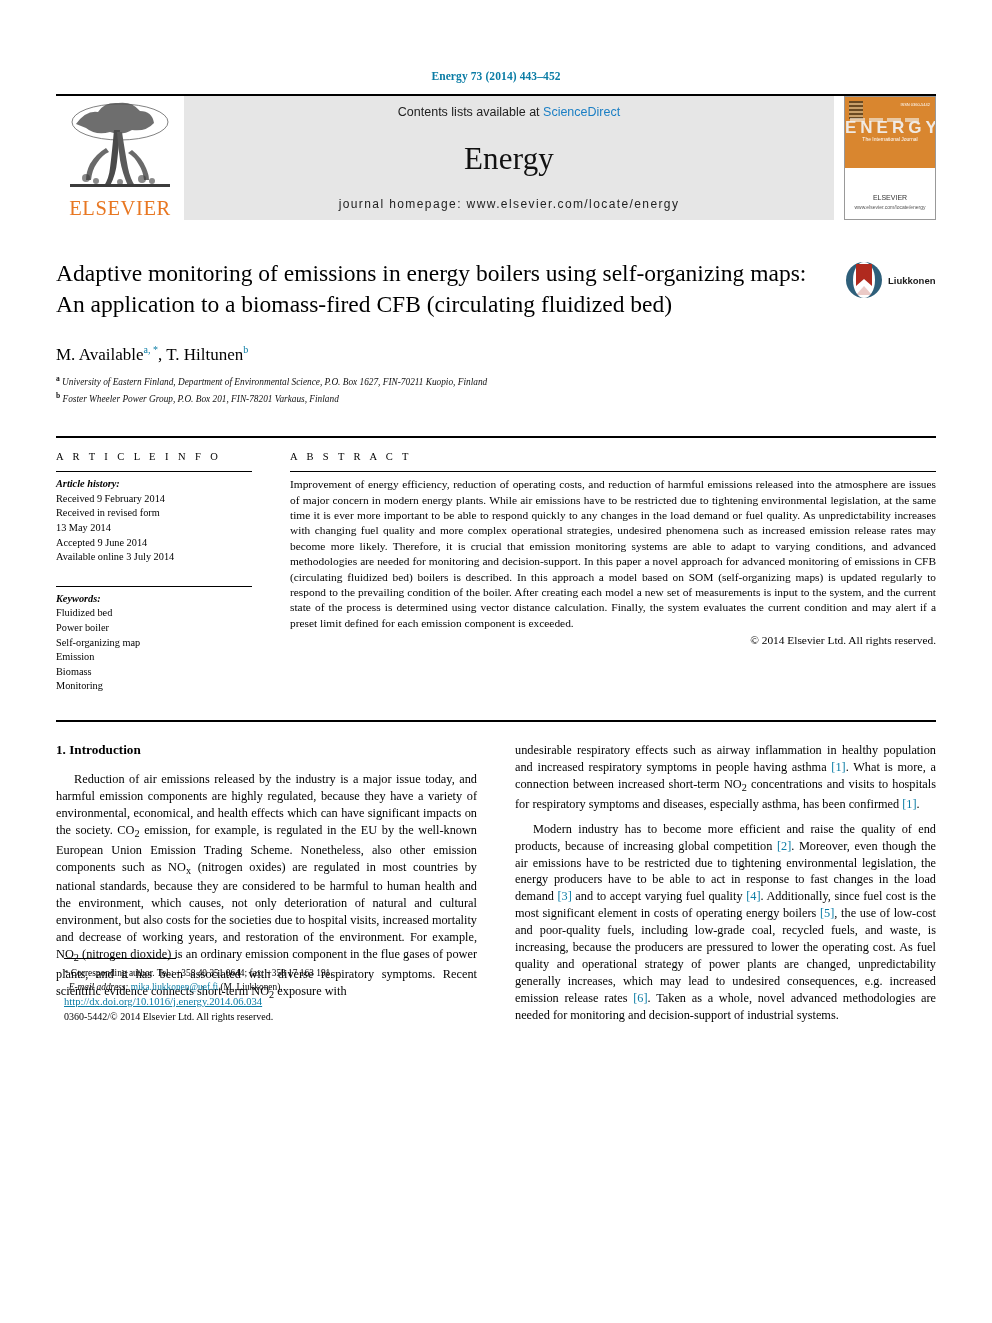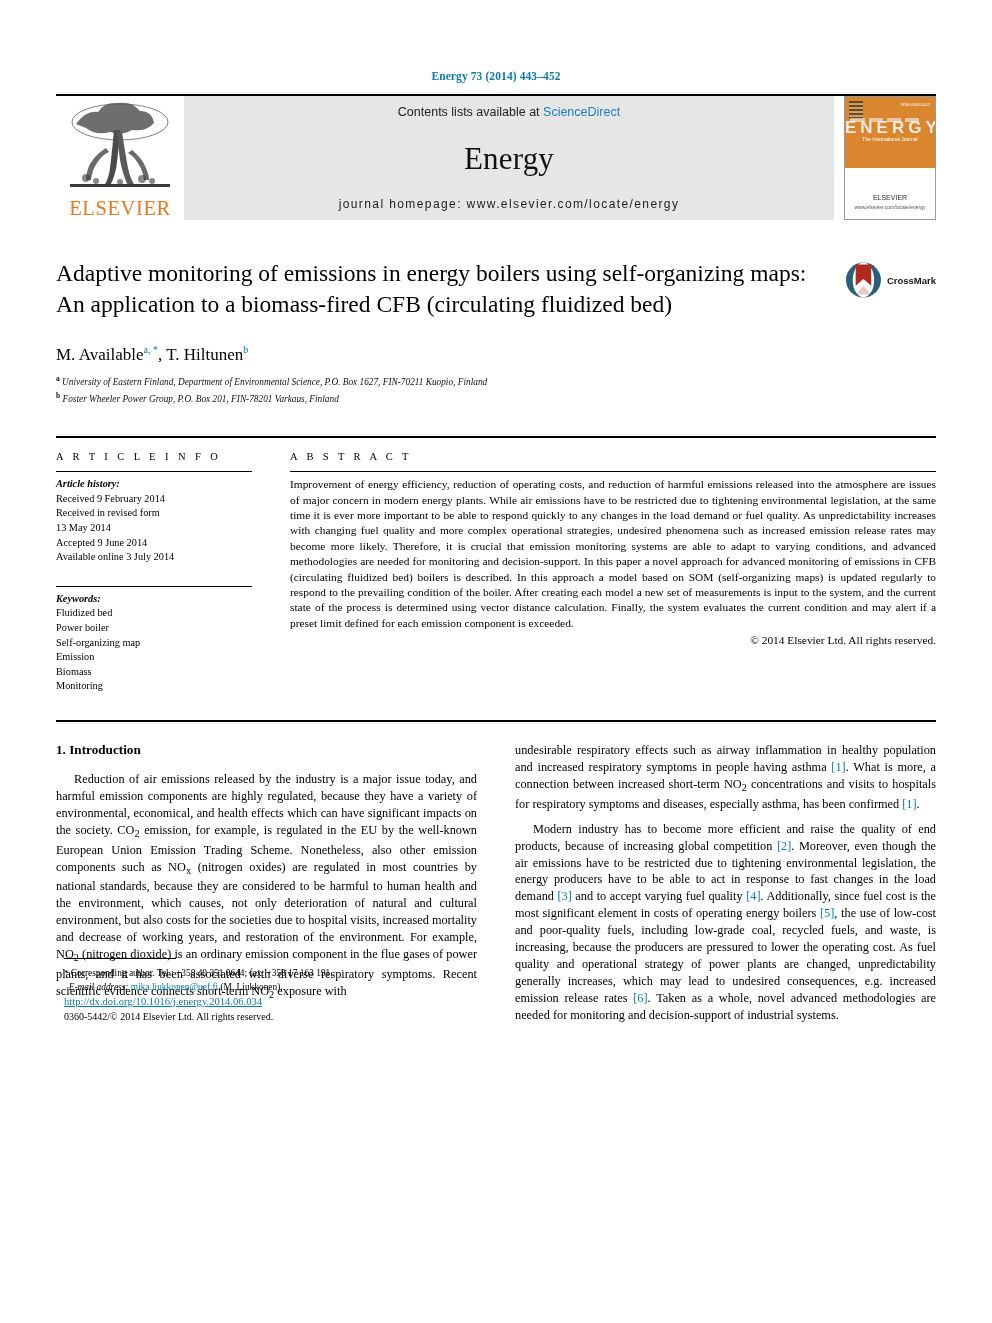--- a/index.html
+++ b/index.html
@@ -402,21 +402,21 @@
   <div class="title-block">
     <h1 class="paper-title">Adaptive monitoring of emissions in energy boilers using self-organizing maps: An application to a biomass-fired CFB (circulating fluidized bed)</h1>
 
     <div class="crossmark">
       <svg width="40" height="40" viewBox="0 0 40 40">
         <circle cx="20" cy="20" r="18" fill="#2e5f7a"></circle>
         <ellipse cx="20" cy="20" rx="11" ry="18" fill="#ffffff"></ellipse>
         <path d="M12 4 h16 v22 l-8 -7 l-8 7 z" fill="#b02a1e"></path>
         <path d="M20 26 l8 9 h-16 z" fill="#b02a1e" opacity="0.25"></path>
       </svg>
-      <span class="crossmark-text">CrossMark</span>
+      <span class="crossmark-text">Liukkonen</span>
     </div>
 
     <div class="authors">
       <span>M. Available</span><sup>a, *</sup><span>, </span><span>T. Hiltunen</span><sup>b</sup>
     </div>
 
     <div class="affil">
       <div><sup>a</sup> <span>University of Eastern Finland, Department of Environmental Science, P.O. Box 1627, FIN-70211 Kuopio, Finland</span></div>
       <div><sup>b</sup> <span>Foster Wheeler Power Group, P.O. Box 201, FIN-78201 Varkaus, Finland</span></div>
     </div>

